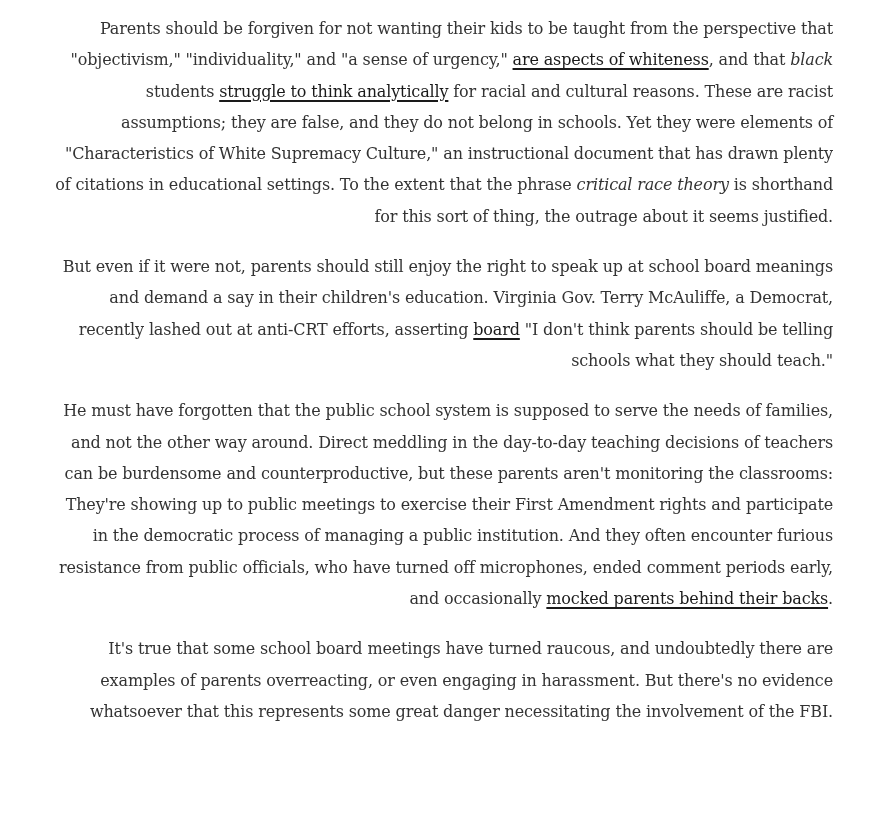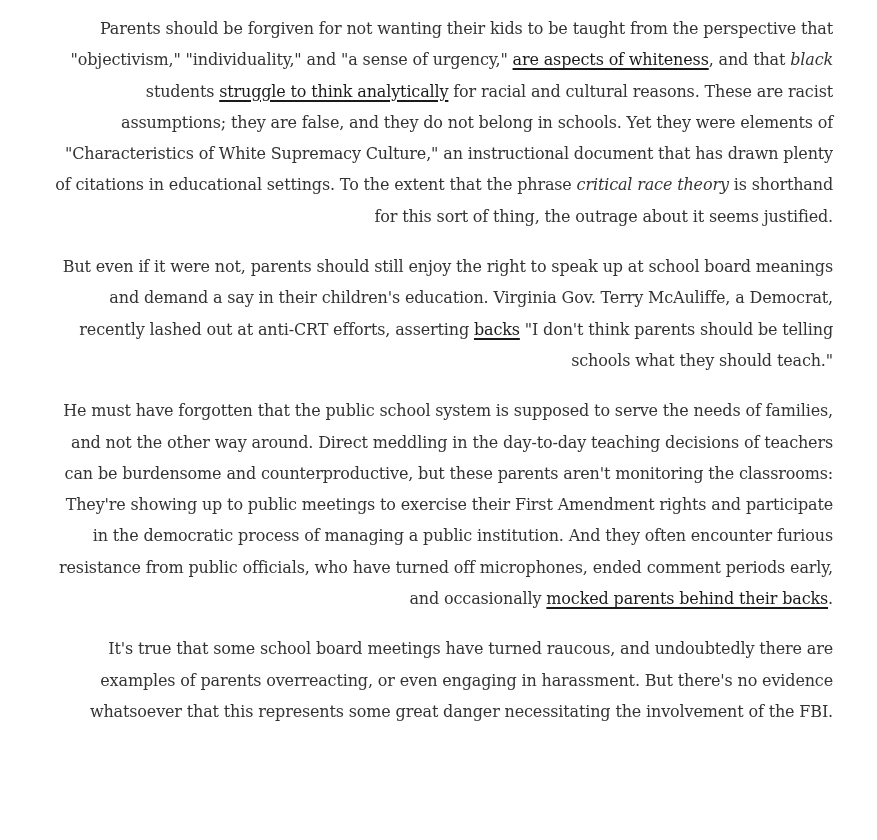--- a/index.html
+++ b/index.html
@@ -39,21 +39,21 @@
     }
   </style>
 </head>
 <body>
 
 <div class="article">
   <p>
     <span>Parents should be forgiven for not wanting their kids to be taught from the perspective that "objectivism," "individuality," and "a sense of urgency," </span><a>are aspects of whiteness</a><span>, and that </span><em>black</em><span> students </span><a>struggle to think analytically</a><span> for racial and cultural reasons. These are racist assumptions; they are false, and they do not belong in schools. Yet they were elements of "Characteristics of White Supremacy Culture," an instructional document that has drawn plenty of citations in educational settings. To the extent that the phrase </span><em>critical race theory</em><span> is shorthand for this sort of thing, the outrage about it seems justified.</span>
   </p>
   <p>
-    <span>But even if it were not, parents should still enjoy the right to speak up at school board meanings and demand a say in their children's education. Virginia Gov. Terry McAuliffe, a Democrat, recently lashed out at anti-CRT efforts, asserting </span><a>backs</a><span> "I don't think parents should be telling schools what they should teach."</span>
+    <span>But even if it were not, parents should still enjoy the right to speak up at school board meanings and demand a say in their children's education. Virginia Gov. Terry McAuliffe, a Democrat, recently lashed out at anti-CRT efforts, asserting </span><a>board</a><span> "I don't think parents should be telling schools what they should teach."</span>
   </p>
   <p>
     <span>He must have forgotten that the public school system is supposed to serve the needs of families, and not the other way around. Direct meddling in the day-to-day teaching decisions of teachers can be burdensome and counterproductive, but these parents aren't monitoring the classrooms: They're showing up to public meetings to exercise their First Amendment rights and participate in the democratic process of managing a public institution. And they often encounter furious resistance from public officials, who have turned off microphones, ended comment periods early, and occasionally </span><a>mocked parents behind their backs</a><span>.</span>
   </p>
   <p>
     <span>It's true that some school board meetings have turned raucous, and undoubtedly there are examples of parents overreacting, or even engaging in harassment. But there's no evidence whatsoever that this represents some great danger necessitating the involvement of the FBI.</span>
   </p>
 </div>
 
 </body></html>

